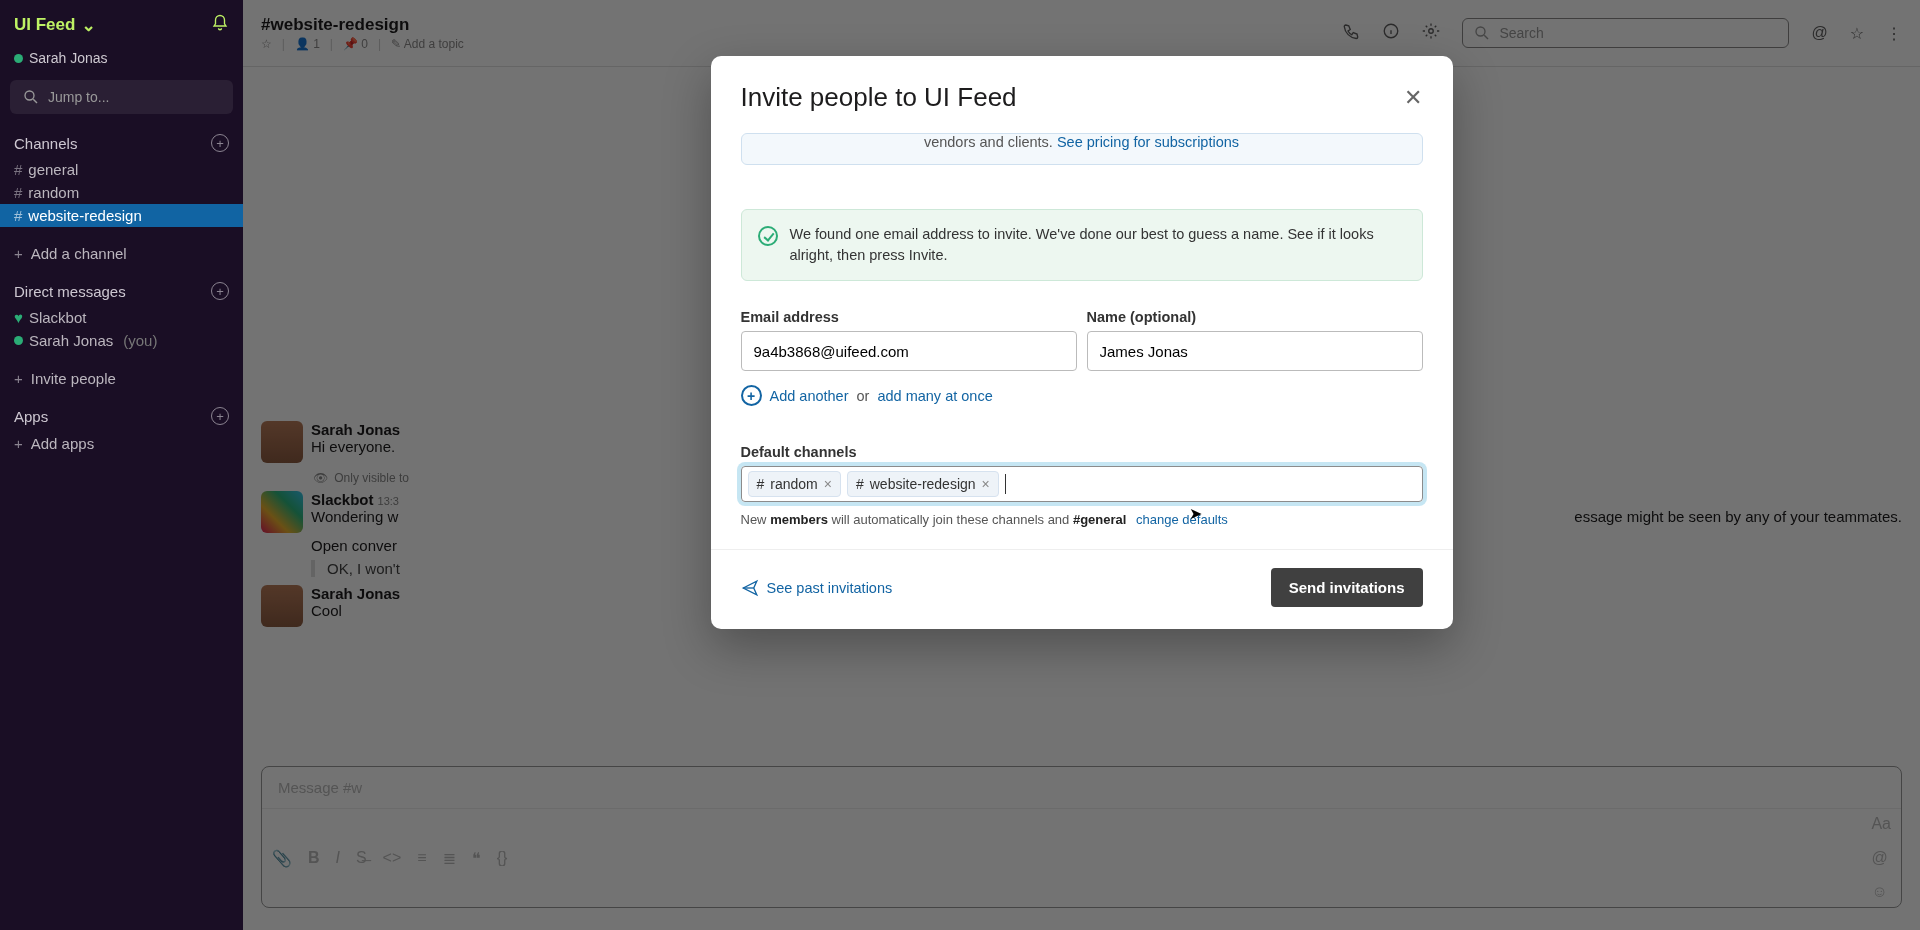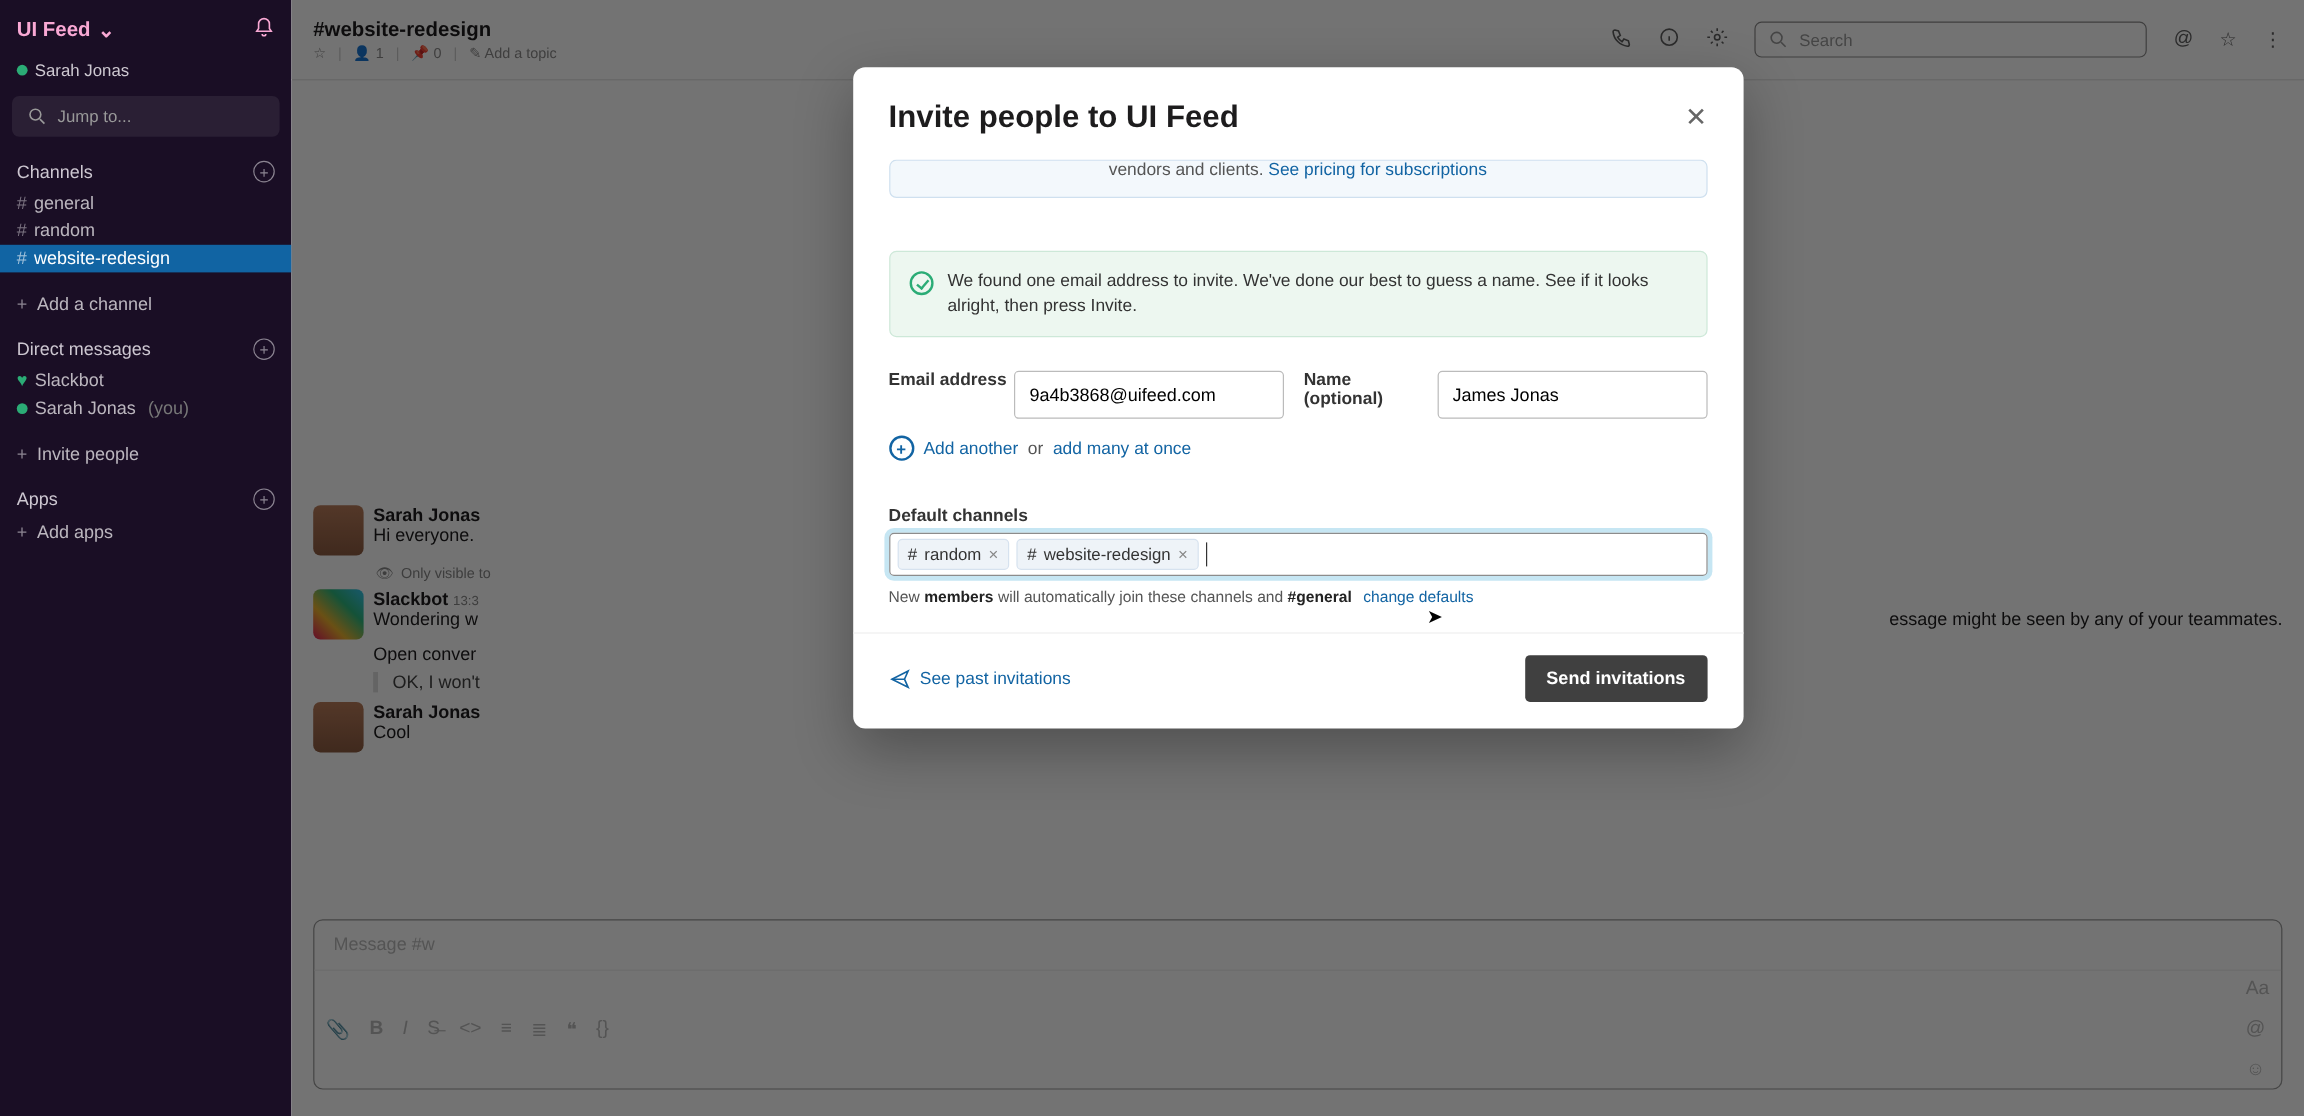--- a/index.html
+++ b/index.html
@@ -2,21 +2,21 @@
 <html><head>
 <meta charset="utf-8">
 <style>
   * { box-sizing: border-box; margin: 0; padding: 0; font-family: -apple-system, BlinkMacSystemFont, "Segoe UI", Helvetica, Arial, sans-serif; }
   html, body { width: 1920px; height: 930px; overflow: hidden; background: #fff; }
 
   .app { display: flex; height: 100%; }
 
   
   .sidebar { width: 243px; background: #1a0e25; color: #bbb6be; display: flex; flex-direction: column; }
-  .team-header { height: 50px; display: flex; align-items: center; padding: 0 14px; justify-content: space-between; color: #f9a8d4; }
+  .team-header { height: 50px; display: flex; align-items: center; padding: 0 14px; justify-content: space-between; color: #bef264; }
   .team-name { font-weight: 900; font-size: 17px; display: flex; align-items: center; gap: 6px; }
   .user-row { padding: 0 14px 10px; font-size: 14px; display: flex; align-items: center; gap: 6px; color: #cec9d1; }
   .presence-dot { width: 9px; height: 9px; border-radius: 50%; background: #2bac76; display: inline-block; }
   .jump-to { margin: 4px 10px 14px; background: #2a1f34; border-radius: 6px; padding: 8px 12px; font-size: 14px; color: #999; display: flex; align-items: center; gap: 8px; }
 
   .section-header { padding: 6px 14px; display: flex; align-items: center; justify-content: space-between; font-size: 15px; color: #cdc7d1; font-weight: 400; }
   .plus-circle { width: 18px; height: 18px; border: 1.5px solid #8b8491; border-radius: 50%; display: flex; align-items: center; justify-content: center; font-size: 13px; line-height: 1; color: #8b8491; }
 
   .chan-list { list-style: none; margin-bottom: 14px; }
   .chan-list li { padding: 3px 14px; font-size: 15px; display: flex; align-items: center; gap: 6px; }
@@ -49,36 +49,36 @@
 
   .composer { margin: 0 18px 22px; border: 1px solid #999; border-radius: 8px; }
   .compose-input { padding: 12px 16px; color: #bbb; font-size: 15px; }
   .compose-toolbar { padding: 6px 10px; display: flex; align-items: center; gap: 16px; color: #bbb; border-top: 1px solid #eee; }
   .compose-right { margin-left: auto; display: flex; gap: 16px; flex-direction: column; }
 
   
   .overlay { position: absolute; inset: 0; background: rgba(0,0,0,.55); display: flex; align-items: flex-start; justify-content: center; }
   .modal { width: 742px; background: #fff; border-radius: 10px; margin-top: 56px; box-shadow: 0 18px 48px rgba(0,0,0,.3); display: flex; flex-direction: column; max-height: 820px; }
   .modal-header { padding: 26px 30px 20px; display: flex; align-items: center; justify-content: space-between; }
-  .modal-title { font-size: 26px; font-weight: 700; color: #1d1c1d; }
+  .modal-title { font-size: 26px; font-weight: 400; color: #1d1c1d; }
   .close-x { font-size: 22px; color: #666; cursor: pointer; }
 
   .modal-body { padding: 0 30px 22px; overflow-y: auto; position: relative; }
   .modal-body::-webkit-scrollbar { width: 14px; }
   .modal-body::-webkit-scrollbar-thumb { background: #c7c7c7; border-radius: 7px; border: 3px solid #fff; }
 
   .info-banner-top { border: 1px solid #cfe0ef; background: #f3f8fc; border-radius: 6px; padding: 0 18px 14px; text-align: center; font-size: 14.5px; color: #555; margin-bottom: 44px; }
   .info-banner-top a { color: #1264a3; text-decoration: none; }
 
   .success-banner { border: 1px solid #cde8d8; background: #edf7f0; border-radius: 6px; padding: 14px 16px; display: flex; gap: 12px; font-size: 14.5px; color: #333; margin-bottom: 28px; line-height: 1.45; }
   .check-circle { width: 20px; height: 20px; border: 2px solid #2bac76; border-radius: 50%; flex-shrink: 0; position: relative; margin-top: 2px; }
   .check-circle::after { content: ""; position: absolute; left: 4px; top: 5px; width: 8px; height: 4px; border-left: 2px solid #2bac76; border-bottom: 2px solid #2bac76; transform: rotate(-50deg); }
 
   .field-row { display: flex; gap: 10px; }
-  .field { display: flex; flex-direction: row; gap: 6px; }
+  .field { display: flex; flex-direction: column; gap: 6px; }
   .field label { font-size: 14.5px; font-weight: 700; color: #333; }
   .field input { height: 40px; border: 1px solid #bbb; border-radius: 4px; padding: 0 12px; font-size: 15px; }
 
   .add-row { margin-top: 14px; display: flex; align-items: center; gap: 8px; font-size: 14.5px; color: #555; }
   .add-row a { color: #1264a3; text-decoration: none; }
   .plus-green { width: 21px; height: 21px; border: 2px solid #1264a3; border-radius: 50%; display: flex; align-items: center; justify-content: center; color: #1264a3; font-weight: 700; font-size: 14px; }
 
   .default-label { margin-top: 38px; font-size: 14.5px; font-weight: 700; color: #333; margin-bottom: 6px; }
   .token-input { border: 1px solid #8c8c8c; border-radius: 4px; padding: 4px 6px; display: flex; align-items: center; gap: 6px; box-shadow: 0 0 0 4px rgba(29,155,209,.25); }
   .token { background: #eef3f8; border: 1px solid #d6e2ef; border-radius: 4px; padding: 4px 8px; font-size: 14px; color: #333; display: flex; align-items: center; gap: 6px; }

